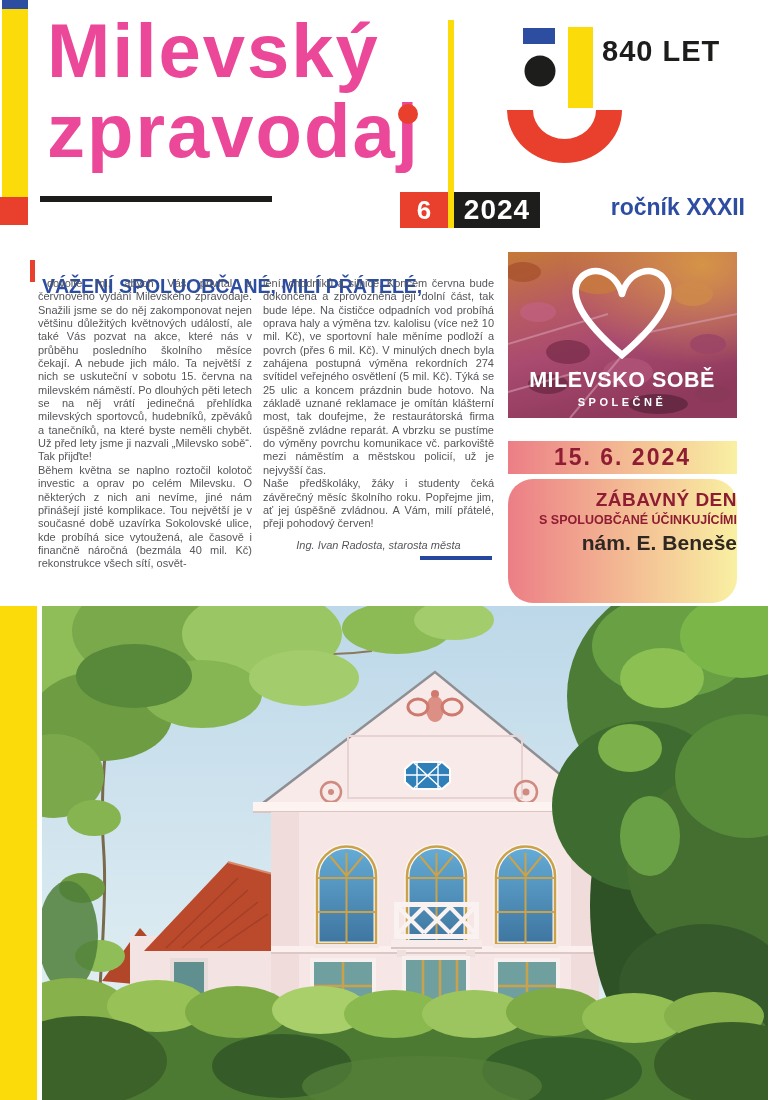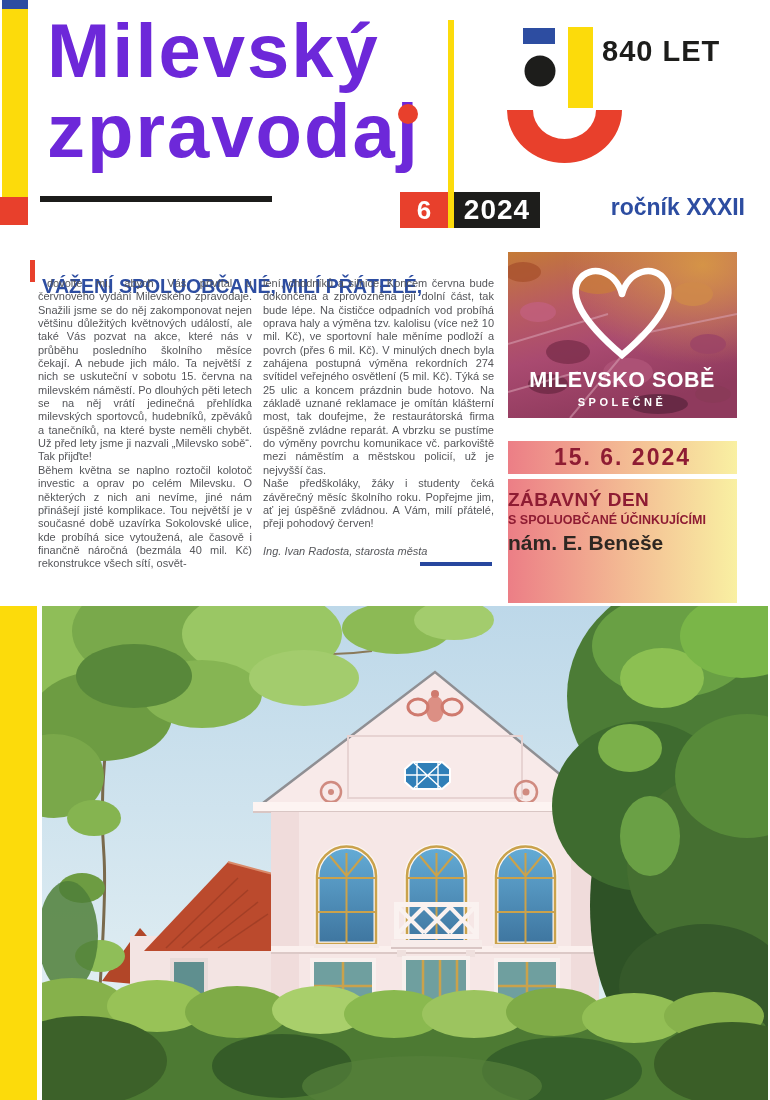--- a/index.html
+++ b/index.html
@@ -7,21 +7,21 @@
         font-family:"Liberation Sans","DejaVu Sans",sans-serif;}
   .abs{position:absolute;}
 
   
   #bar-blue{left:2px;top:0;width:26px;height:9px;background:#2d4da1;}
   #bar-yellow{left:2px;top:9px;width:26px;height:188px;background:#fcdb0b;}
   #bar-red{left:0;top:197px;width:28px;height:28px;background:#e8402c;}
 
   
   #title{left:47px;top:11px;line-height:80px;font-size:76px;font-weight:bold;
-         color:#6d28d9;letter-spacing:2px;white-space:nowrap;}
+         color:#ec4899;letter-spacing:2px;white-space:nowrap;}
   #title .jwrap{position:relative;display:inline-block;}
   #title .jdot{position:absolute;left:50%;margin-left:-10px;top:13px;width:20px;height:20px;
                border-radius:50%;background:#e8402c;}
   #title-rule{left:40px;top:196px;width:232px;height:6px;background:#1c1c1a;}
   #vline{left:448px;top:20px;width:6px;height:208px;background:#fcdb0b;}
   #logo{left:500px;top:18px;}
   #anniversary{left:602px;top:35px;font-size:29px;font-weight:bold;color:#1d1d1b;letter-spacing:1px;}
   #issue-badge{left:400px;top:192px;width:48px;height:36px;background:#e8402c;color:#fff;
                font-weight:bold;font-size:26px;display:flex;align-items:center;justify-content:center;}
   #year-badge{left:454px;top:192px;width:86px;height:36px;background:#1d1d1b;color:#fff;
@@ -29,31 +29,31 @@
   #volume{left:600px;top:194px;width:145px;text-align:right;font-size:23px;font-weight:bold;color:#2d4da1;}
 
   
   #heading{left:30px;top:243px;display:flex;align-items:center;gap:7px;}
   #heading .bar{width:5px;height:22px;background:#e8402c;}
   #heading .txt{font-size:19.5px;font-weight:bold;color:#2d4da1;white-space:nowrap;margin-top:32px;}
   #columns{left:38px;top:277px;width:456px;display:flex;gap:11px;
            font-size:11px;line-height:13.35px;color:#55565a;text-align:justify;}
   .col1{width:214px;} .col2{width:231px;}
   .col1 .p1{text-indent:9px;}
-  .sig{margin-top:14px;text-align:left;font-style:italic;}
+  .sig{margin-top:8px;text-align:center;font-style:italic;}
   .sigrule{margin:4px 2px 0 auto;width:72px;height:4px;background:#27479e;}
 
   
   #ad{left:508px;top:252px;width:229px;}
   #ad svg{display:block;}
   .ad-date{margin-top:23px;height:33px;display:flex;align-items:center;justify-content:center;
            font-size:23px;font-weight:bold;color:#8e1c33;letter-spacing:2px;
            background:linear-gradient(90deg,#ec7e86 0%,#f3b993 50%,#f9f0a2 100%);}
-  .ad-main{margin-top:5px;height:115px;padding-top:9px;text-align:left;
-           background:linear-gradient(90deg,#ec7e86 0%,#f3b993 50%,#f9f0a2 100%);}
+  .ad-main{margin-top:5px;height:115px;padding-top:9px;text-align:right;
+           background:linear-gradient(90deg,#ec7e86 0%,#f3b993 50%,#f9f0a2 100%);border-radius:25px;}
   .ad-l1,.ad-l2{font-size:19px;font-weight:bold;color:#8e1c33;line-height:24px;letter-spacing:.5px;}
   .ad-l3{font-size:12.5px;font-weight:bold;color:#8e1c33;line-height:17px;}
   .ad-l4{font-size:21px;font-weight:bold;color:#2e2722;margin-top:2px;}
 
   
   #photo-yellow{left:0;top:606px;width:37px;height:494px;background:#fcdb0b;}
   #photo{left:42px;top:606px;width:726px;height:494px;}
 </style>
 </head>
 <body>

